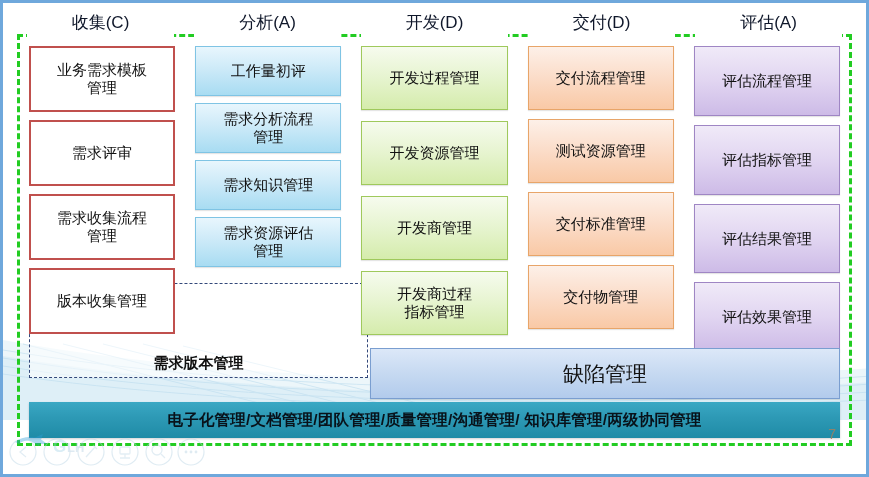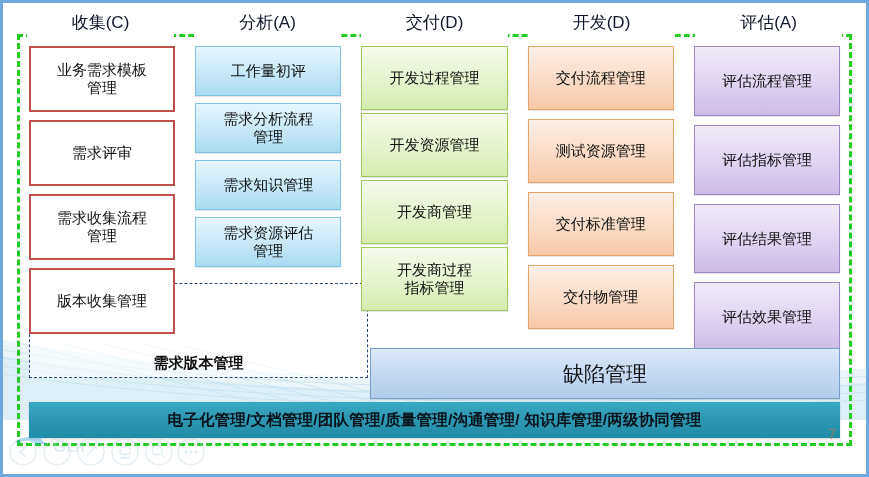--- a/index.html
+++ b/index.html
@@ -91,21 +91,21 @@
     height:50px;
     margin-bottom:7px;
     box-shadow:0 1px 1px rgba(0,0,0,.10);
   }
 
   
   .col-develop .cell{
     background:linear-gradient(to bottom,#f6fbee 0%,#e6f4cf 50%,#d5ecac 100%);
     border:1px solid #9fc95c;
     height:64px;
-    margin-bottom:3px;
+    margin-bottom:11px;
     box-shadow:0 1px 1px rgba(0,0,0,.10);
   }
 
   
   .col-deliver .cell{
     background:linear-gradient(to bottom,#fdf0e8 0%,#fbdcc8 50%,#f9c9a6 100%);
     border:1px solid #e8a569;
     height:64px;
     margin-bottom:9px;
     box-shadow:0 1px 1px rgba(0,0,0,.10);
@@ -197,22 +197,22 @@
         <path d="M180,36 L460,104"></path>
       </g>
     </svg>
   </div>
 
   <div class="green-frame"></div>
 
   <div class="headers">
     <div class="col-head">收集(C)</div>
     <div class="col-head">分析(A)</div>
+    <div class="col-head">开发(D)</div>
     <div class="col-head">交付(D)</div>
-    <div class="col-head">开发(D)</div>
     <div class="col-head">评估(A)</div>
   </div>
 
   <div class="columns">
 
     <div class="col col-collect">
       <div class="cell">业务需求模板
 管理</div>
       <div class="cell">需求评审</div>
       <div class="cell">需求收集流程

